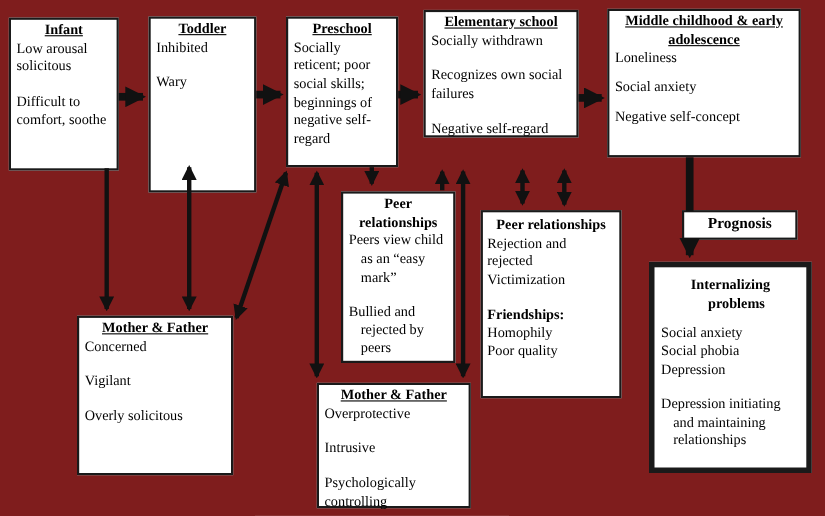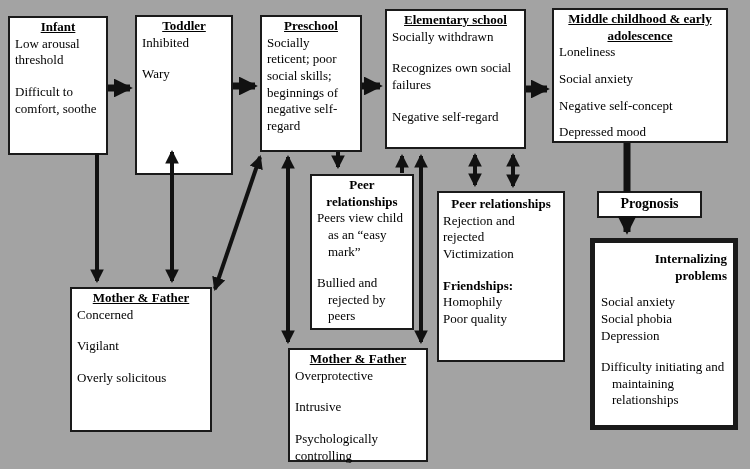--- a/index.html
+++ b/index.html
@@ -1,56 +1,56 @@
 <!DOCTYPE html>
 <html><head>
 <meta charset="utf-8">
 <style>
   html,body{margin:0;padding:0;background:#fff;}
   #canvas{
-    position:relative;width:750px;height:469px;background:#a3a3a3;overflow:hidden;
+    position:relative;width:750px;height:469px;background:#7f1d1d;overflow:hidden;
     font-family:"Liberation Serif","DejaVu Serif",serif;color:#000;
   }
   .box{
     position:absolute;background:#fff;border:2px solid #1a1a1a;box-sizing:border-box;
     font-size:13px;line-height:1.28;padding:1px 5px 2px 5px;
   }
   .box p{margin:0;}
   .title{font-weight:bold;text-align:center;}
   .u{text-decoration:underline;}
-  .left{text-align:right;}
+  .left{text-align:center;}
   .sp{margin-top:15px !important;}
   .sp-sm{margin-top:10px !important;}
   .hang{padding-left:11px;text-indent:-11px;}
   .bi{font-weight:bold;}
   .nowrap{white-space:nowrap;}
 
   #b-infant{left:8px;top:16px;width:100px;height:139px;}
   #b-toddler{left:135px;top:15px;width:98px;height:160px;}
   #b-preschool{left:260px;top:15px;width:102px;height:137px;}
-  #b-elementary{left:385px;top:9px;width:141px;height:140px;}
+  #b-elementary{left:385px;top:9px;width:141px;height:116px;}
   #b-middle{left:552px;top:8px;width:176px;height:135px;font-family:Liberation Serif, serif;}
   #b-mf-early{left:70px;top:287px;width:142px;height:145px;}
   #b-peer-pre{left:310px;top:174px;width:104px;height:156px;}
   #b-peer-elem{left:437px;top:191px;width:128px;height:171px;padding:3px 4px;}
   #b-mf-later{left:288px;top:348px;width:140px;height:114px;}
-  #b-prognosis{left:597px;top:191px;width:105px;height:27px;display:flex;align-items:center;justify-content:center;border-width:2px;}
+  #b-prognosis{left:620px;top:191px;width:105px;height:27px;display:flex;align-items:center;justify-content:center;border-width:2px;}
   #b-prognosis .title{font-size:14px;}
   #b-internalizing{left:590px;top:238px;width:148px;height:192px;border-width:5px;padding:8px 6px;}
 
   #edge-layer{position:absolute;left:0;top:0;pointer-events:none;}
 </style>
 </head>
 <body>
 
 <div id="canvas">
 
   <div class="box" id="b-infant">
     <div class="title u">Infant</div>
-    <p>Low arousal threshold</p>
+    <p>Low arousal solicitous</p>
     <p class="sp">Difficult to comfort, soothe</p>
   </div>
 
   <div class="box" id="b-toddler">
     <div class="title u">Toddler</div>
     <p>Inhibited</p>
     <p class="sp">Wary</p>
   </div>
 
   <div class="box" id="b-preschool">
@@ -63,21 +63,20 @@
     <p>Socially withdrawn</p>
     <p class="sp">Recognizes own social failures</p>
     <p class="sp">Negative self-regard</p>
   </div>
 
   <div class="box" id="b-middle">
     <div class="title u">Middle childhood &amp; early adolescence</div>
     <p>Loneliness</p>
     <p class="sp-sm">Social anxiety</p>
     <p class="sp-sm">Negative self-concept</p>
-    <p class="sp-sm">Depressed mood</p>
   </div>
 
   <div class="box" id="b-mf-early">
     <div class="title u">Mother &amp; Father</div>
     <p>Concerned</p>
     <p class="sp">Vigilant</p>
     <p class="sp">Overly solicitous</p>
   </div>
 
   <div class="box" id="b-peer-pre">
@@ -104,21 +103,21 @@
 
   <div class="box" id="b-prognosis">
     <div class="title">Prognosis</div>
   </div>
 
   <div class="box" id="b-internalizing">
     <div class="title left hang">Internalizing problems</div>
     <p class="sp-sm">Social anxiety</p>
     <p>Social phobia</p>
     <p>Depression</p>
-    <p class="hang sp">Difficulty initiating and maintaining relationships</p>
+    <p class="hang sp">Depression initiating and maintaining relationships</p>
   </div>
 
   <svg id="edge-layer" width="750" height="469" viewBox="0 0 750 469">
     <defs>
       <marker id="ah" viewBox="0 0 10 10" refX="8.5" refY="5" markerWidth="3.4" markerHeight="3.4" markerUnits="strokeWidth" orient="auto-start-reverse">
         <path d="M0,0 L10,5 L0,10 z" fill="#111111"></path>
       </marker>
       <marker id="ah2" viewBox="0 0 10 10" refX="8.5" refY="5" markerWidth="2.7" markerHeight="2.7" markerUnits="strokeWidth" orient="auto-start-reverse">
         <path d="M0,0 L10,5 L0,10 z" fill="#111111"></path>
       </marker>

